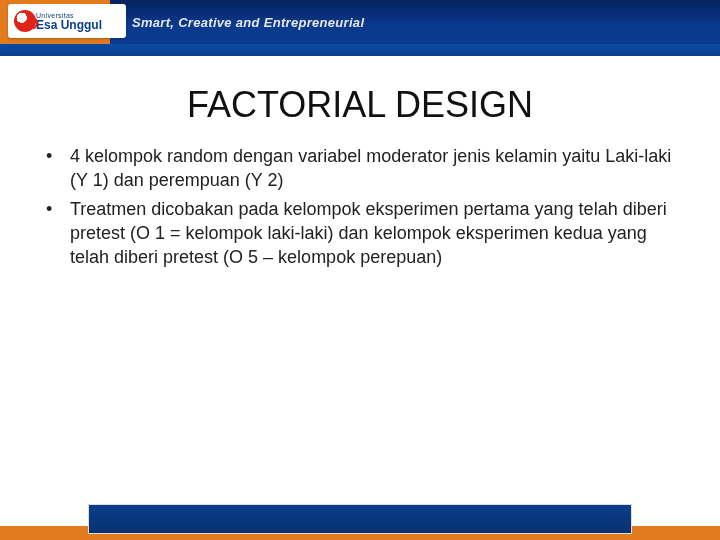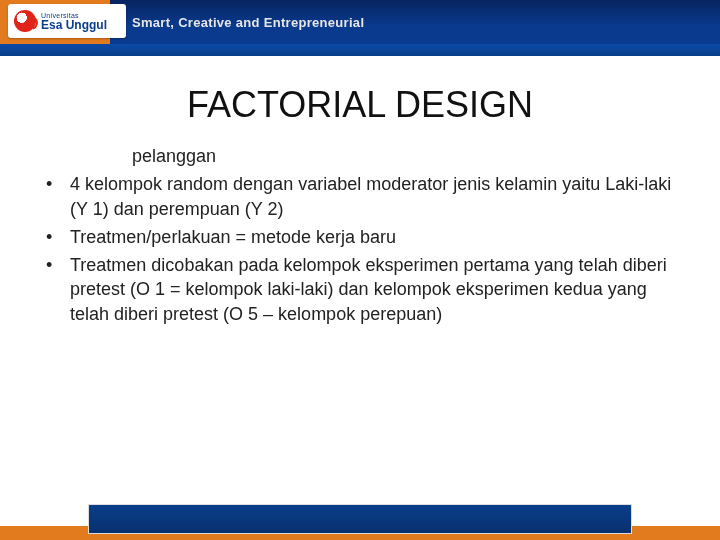--- a/index.html
+++ b/index.html
@@ -37,38 +37,38 @@
     left: 110px;
     top: 0;
     width: 610px;
     height: 44px;
     background: linear-gradient(#07245f 0%, #0a3a8e 60%, #0a3a8e 100%);
     display: flex;
     align-items: center;
   }
   .header-tagline {
     color: #e6e6e6;
+    font-style: italic;
     font-weight: bold;
     font-size: 13px;
     letter-spacing: 0.3px;
     margin-left: 22px;
   }
   .logo-box {
     position: absolute;
     left: 8px;
     top: 4px;
     height: 34px;
     width: 118px;
     background: #ffffff;
     border-radius: 3px;
     box-shadow: 0 1px 2px rgba(0,0,0,0.25);
     display: flex;
     align-items: center;
     padding: 0 6px;
-    gap: 5px;
   }
   .logo-mark {
     width: 22px;
     height: 22px;
     border-radius: 50%;
     background: radial-gradient(circle at 35% 35%, #ffffff 0 25%, #e02418 26% 100%);
     position: relative;
     flex-shrink: 0;
   }
   .logo-mark::after {
@@ -180,26 +180,24 @@
       <span class="line1">Universitas</span>
       <span class="line2">Esa Unggul</span>
     </div>
   </div>
 </div>
 
 <div class="content">
   <h1 class="title">FACTORIAL DESIGN</h1>
 
   <p class="lead">
-    <span class="indent2">pelanggan</span>
   </p>
 
   <ul class="bullets">
     <li>4 kelompok random dengan variabel moderator jenis kelamin yaitu Laki-laki (Y 1) dan perempuan (Y 2)</li>
-    <li>Treatmen/perlakuan = metode kerja baru</li>
     <li>Treatmen dicobakan pada kelompok eksperimen pertama yang telah diberi pretest (O 1 = kelompok laki-laki) dan kelompok eksperimen kedua yang telah diberi pretest (O 5 – kelompok perepuan)</li>
   </ul>
 </div>
 
 <div class="footer">
   <div class="footer-orange"></div>
   <div class="footer-blue"></div>
 </div>
 
 </body></html>

